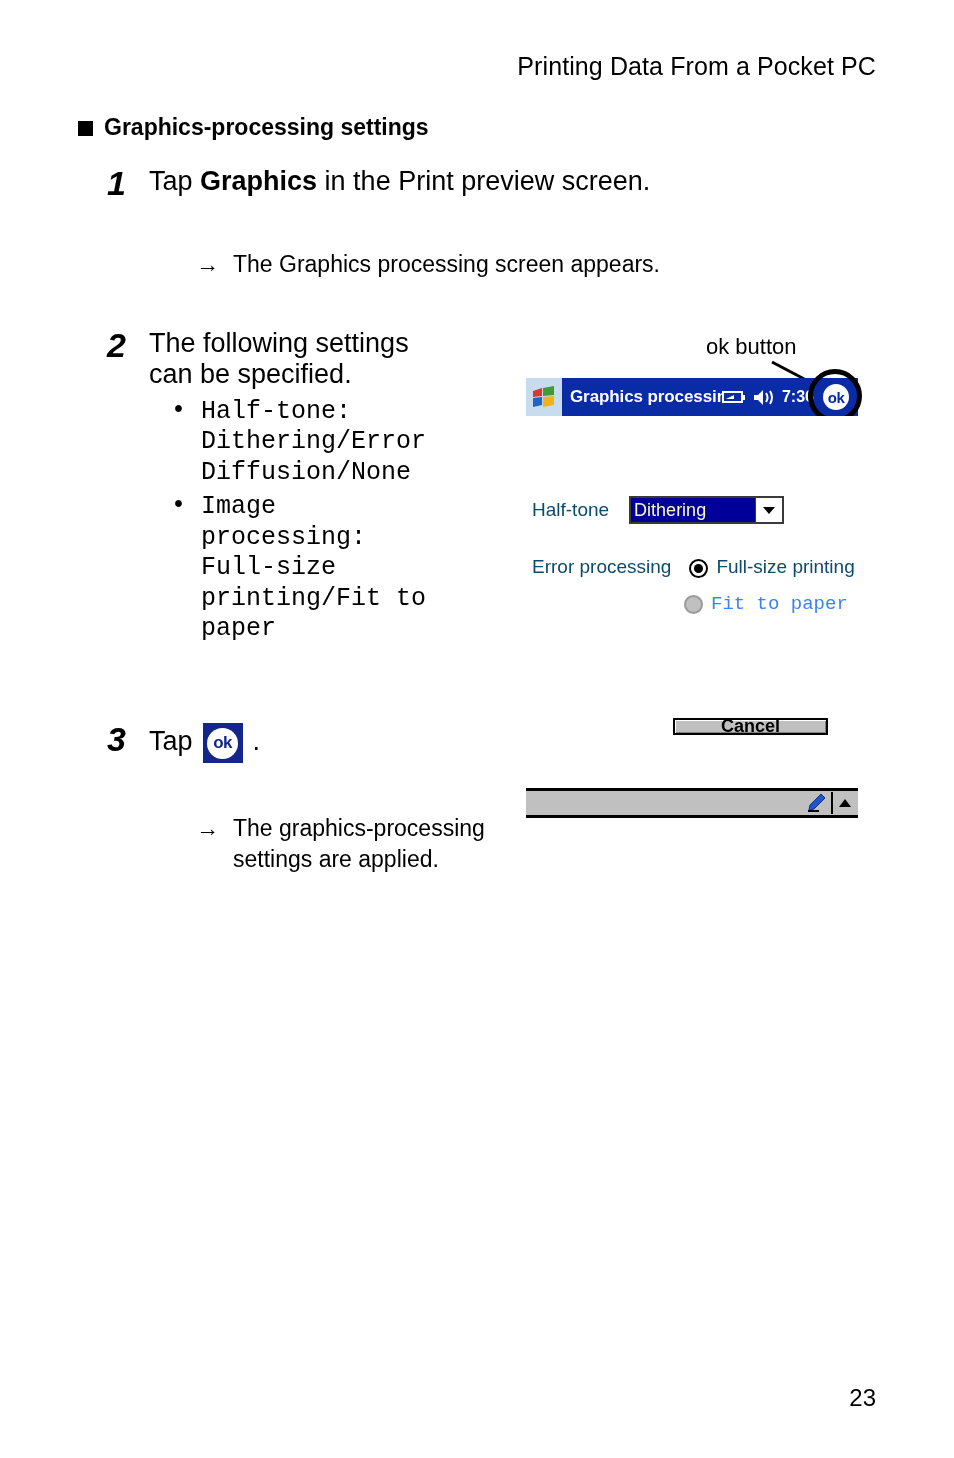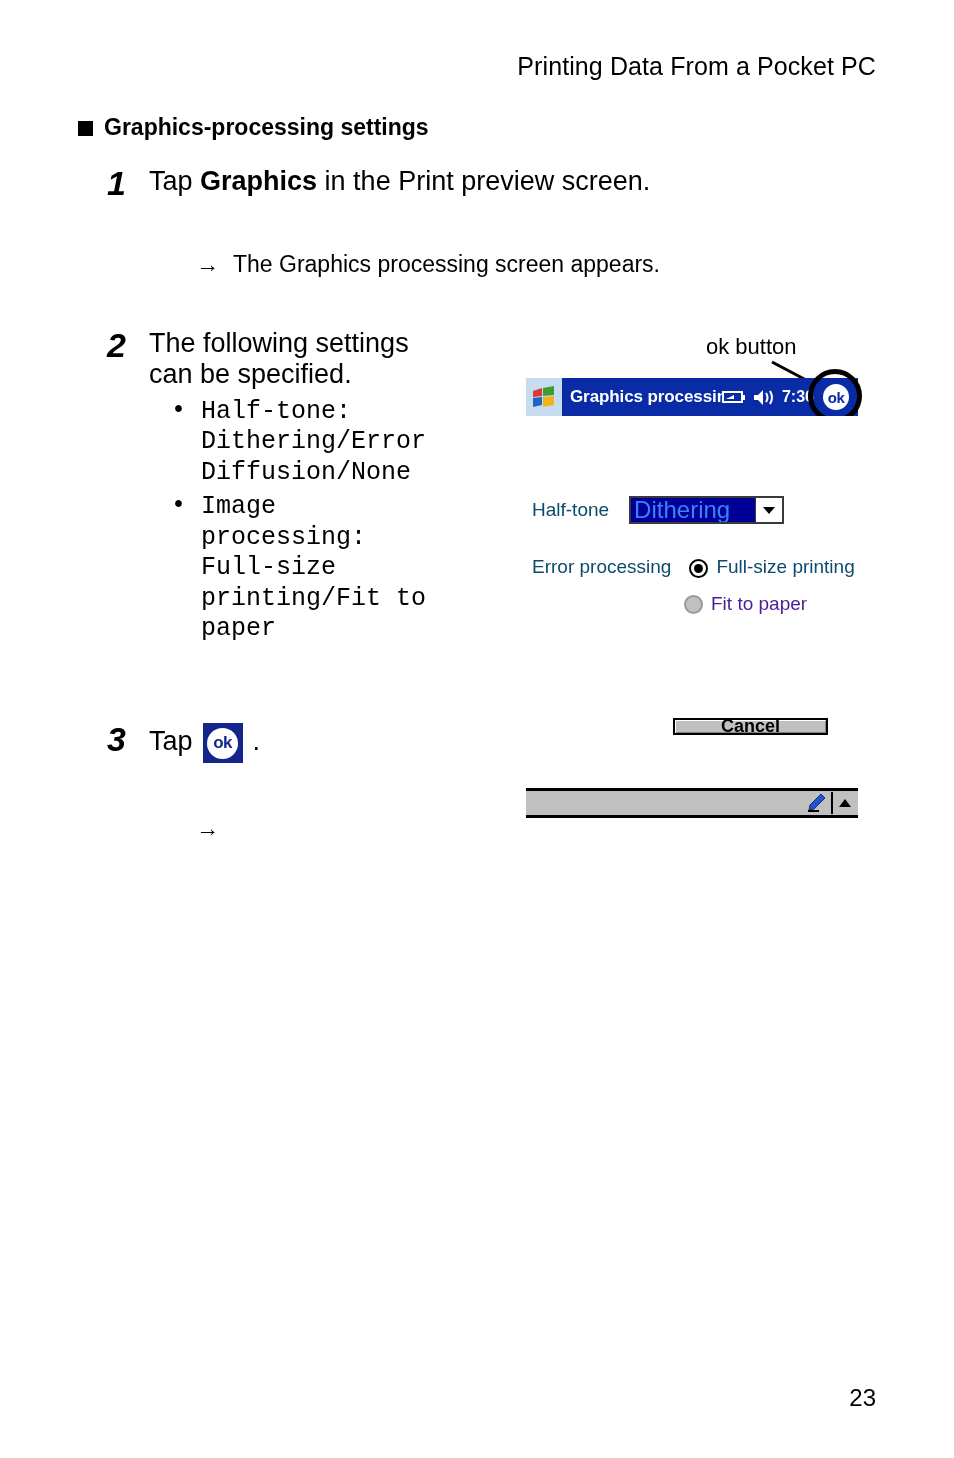--- a/index.html
+++ b/index.html
@@ -244,41 +244,41 @@
   .form-row {
     position: absolute;
     display: flex;
     align-items: center;
   }
   .form-label {
     font-size: 19px;
     color: #0c4a6e;
     white-space: nowrap;
   }
-  .form-label.dim { color: #4c1d95; }
+  .form-label.dim { color: #3b82f6; font-family: Liberation Mono, monospace; }
 
   #row-halftone { left: 6px; top: 80px; }
   #row-image { left: 6px; top: 140px; }
   #row-fit { left: 158px; top: 177px; }
 
   .combo {
     width: 155px;
     height: 28px;
     border: 2px solid #3a3a3a;
     background: #ffffff;
     display: flex;
     align-items: stretch;
     box-sizing: border-box;
     margin-left: 20px;
   }
   .combo-value {
     flex: 1 1 auto;
     background: #000099;
-    color: #3b82f6;
-    font-size: 24px;
+    color: #fef9c3;
+    font-size: 18px;
     display: flex;
     align-items: center;
     padding-left: 3px;
     box-sizing: border-box;
     overflow: hidden;
     white-space: nowrap;
   }
   .combo-btn {
     width: 26px;
     flex: none;
@@ -417,20 +417,21 @@
     <span>Tap</span>
     <span class="ok-glyph">
       <span class="disc">ok</span>
     </span>
     <span>.</span>
   </div>
 </div>
 
 <div class="result-line" id="result2">
   <span class="result-arrow">→</span>
+  <span class="result-text">The graphics-processing settings are applied.</span>
 </div>
 
 <div class="callout-label">ok button</div>
 <svg class="callout-line" viewBox="0 0 80 42">
   <line x1="2" y1="2" x2="74" y2="40" stroke="#000" stroke-width="3"></line>
 </svg>
 
 <div class="device">
 
   <div class="titlebar">

